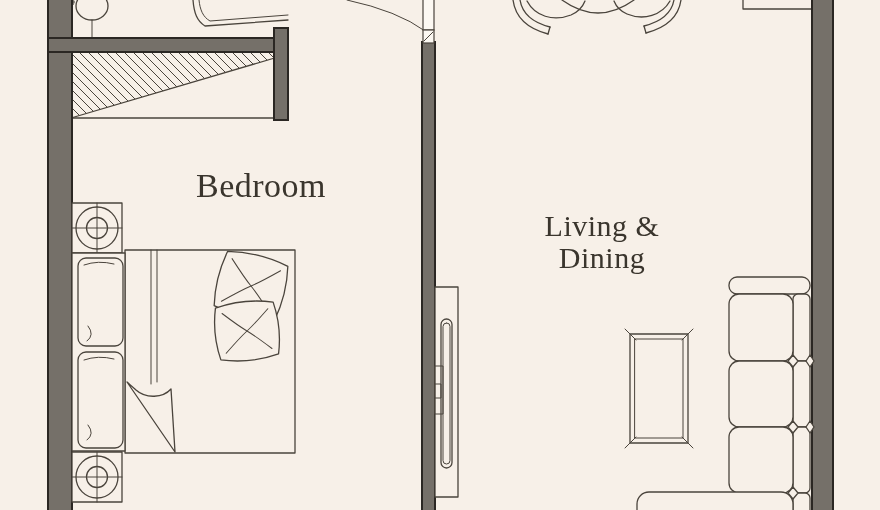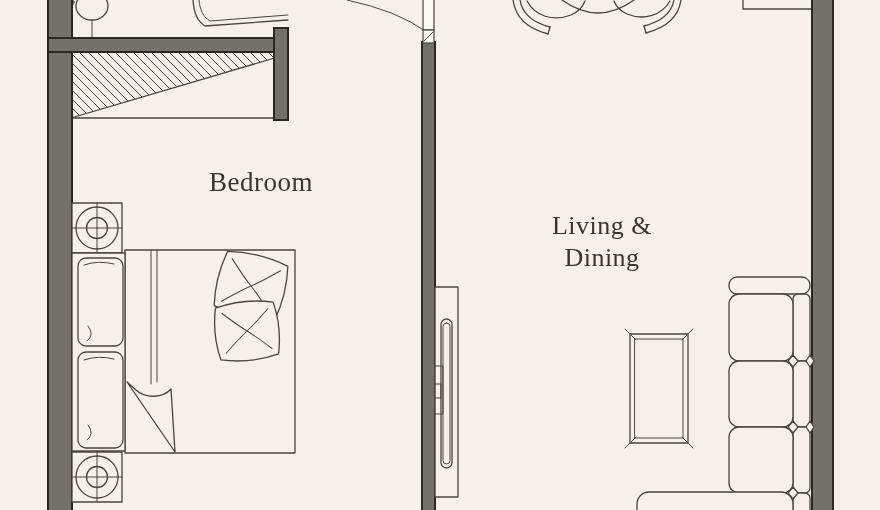--- a/index.html
+++ b/index.html
@@ -15,22 +15,22 @@
     background:var(--background);
     font-family:"Liberation Serif","DejaVu Serif",serif;
   }
   .plan-svg{position:absolute;left:0;top:0;}
   .wall{fill:var(--wall_fill);stroke:var(--wall_outline);stroke-width:2;}
   .ln{fill:none;stroke:var(--line);stroke-width:1.3;stroke-linecap:round;stroke-linejoin:round;}
   .thin{stroke-width:1;}
   .fur{fill:var(--background);stroke:var(--line);stroke-width:1.3;stroke-linejoin:round;}
   .leaf{fill:#fcf8f2;stroke:var(--line);stroke-width:1.2;}
   .room-label{position:absolute;color:var(--text);text-align:center;letter-spacing:0.5px;}
-  #bedroom-label{left:161px;top:167px;width:200px;font-size:27px;}
-  #living-label{left:512px;top:210px;width:180px;font-size:26px;line-height:32px;white-space:pre-line;}
+  #bedroom-label{left:161px;top:167px;width:200px;font-size:34px;}
+  #living-label{left:512px;top:210px;width:180px;font-size:30px;line-height:32px;white-space:pre-line;}
 </style>
 </head>
 <body>
 
 <svg class="plan-svg" width="880" height="510" viewBox="0 0 880 510" xmlns="http://www.w3.org/2000/svg">
   <defs>
     <pattern id="hatch" width="9" height="9" patternUnits="userSpaceOnUse">
       <path d="M0,0 L9,9" stroke="#4a443c" stroke-width="1" fill="none"></path>
     </pattern>
   </defs>

